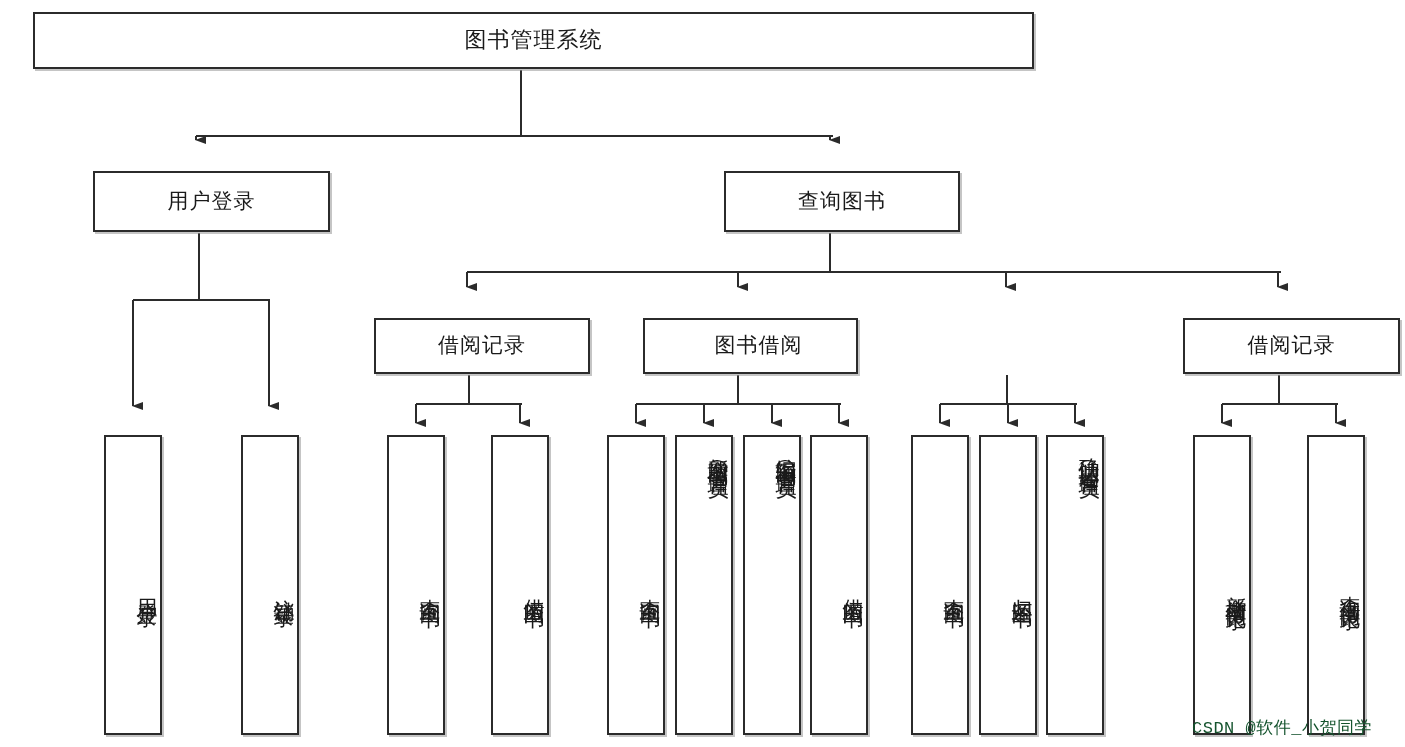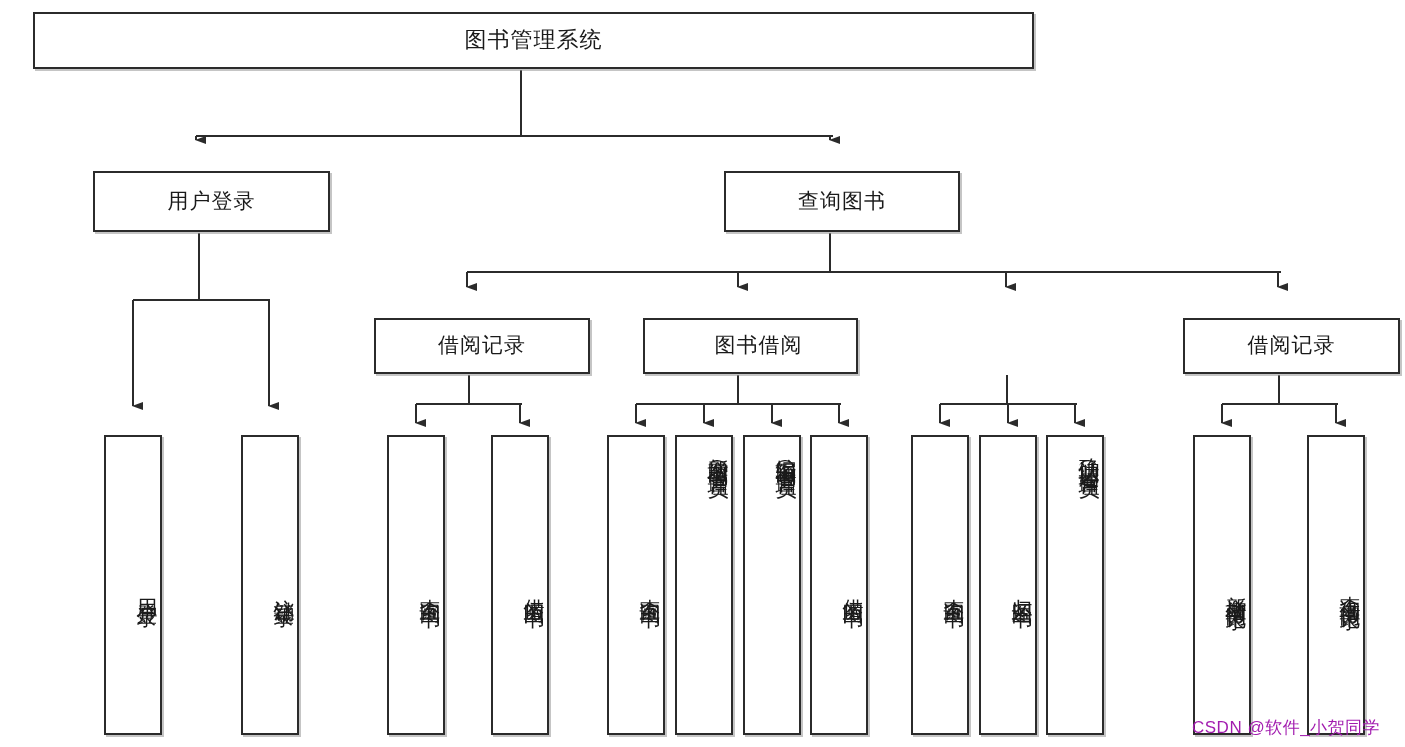--- a/index.html
+++ b/index.html
@@ -61,24 +61,24 @@
     justify-content: flex-start;
     padding-top: 4px;
   }
   .node.vert .vlabel {
     display: block;
     white-space: nowrap;
   }
   .watermark {
     position: absolute;
     font-size: 17px;
-    color: #a21caf;
+    color: #14532d;
     white-space: nowrap;
     letter-spacing: 0.5px;
-    font-family: Liberation Sans, sans-serif;
+    font-family: Liberation Mono, monospace;
   }
 </style>
 </head>
 <body>
 
 <div id="diagram-root">
 
   <svg id="edge-layer" viewBox="0 0 1405 747" width="1405" height="747" xmlns="http://www.w3.org/2000/svg">
     <defs>
       <marker id="arrow" markerWidth="10" markerHeight="12" refX="4" refY="10" orient="auto" markerUnits="userSpaceOnUse">

